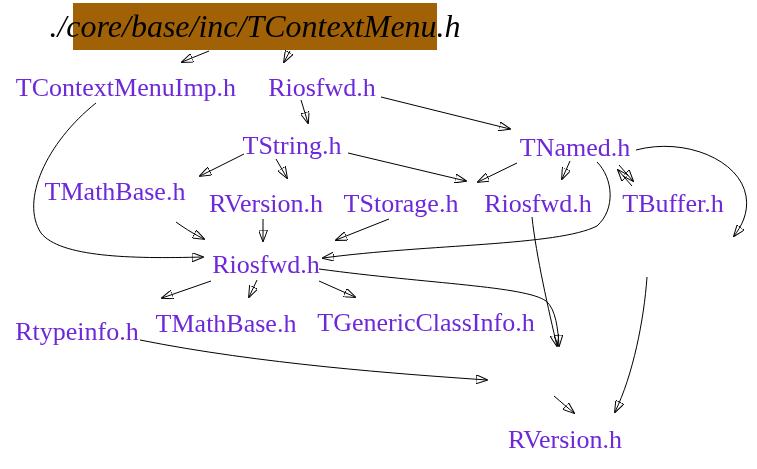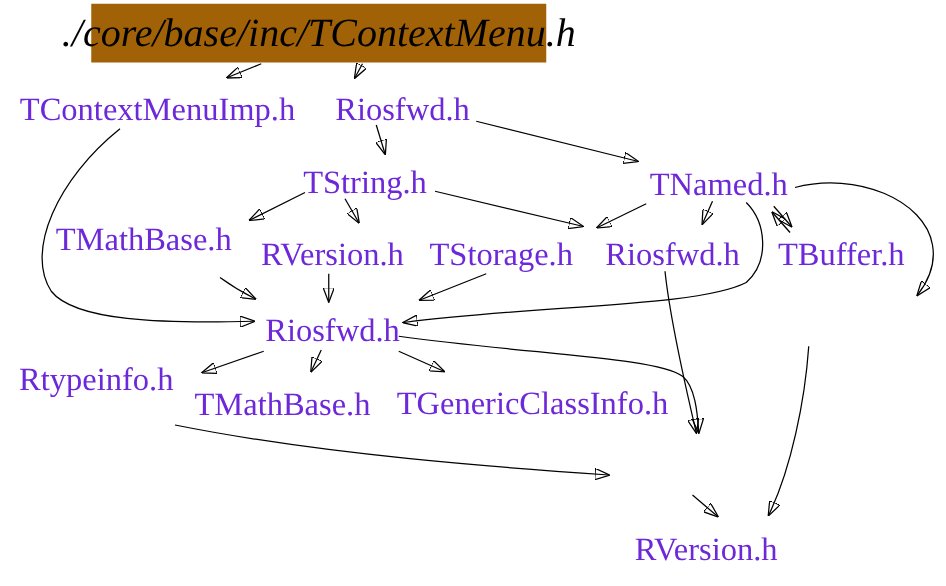--- a/index.html
+++ b/index.html
@@ -72,18 +72,18 @@
   <div class="node" style="left:126px;top:88px">TContextMenuImp.h</div>
   <div class="node" style="left:322px;top:88px">Riosfwd.h</div>
   <div class="node" style="left:292px;top:146px">TString.h</div>
   <div class="node" style="left:575px;top:148px">TNamed.h</div>
   <div class="node" style="left:115px;top:192px">TMathBase.h</div>
   <div class="node" style="left:266px;top:204px">RVersion.h</div>
   <div class="node" style="left:401px;top:204px">TStorage.h</div>
   <div class="node" style="left:538px;top:204px">Riosfwd.h</div>
   <div class="node" style="left:673px;top:204px">TBuffer.h</div>
   <div class="node" style="left:266px;top:265px">Riosfwd.h</div>
-  <div class="node" style="left:77px;top:304px">Rtypeinfo.h</div>
+  <div class="node" style="left:77px;top:332px">Rtypeinfo.h</div>
   <div class="node" style="left:226px;top:324px">TMathBase.h</div>
   <div class="node" style="left:426px;top:323px">TGenericClassInfo.h</div>
   <div class="node" style="left:565px;top:440px">RVersion.h</div>
 
 </div>
 
 </body></html>

